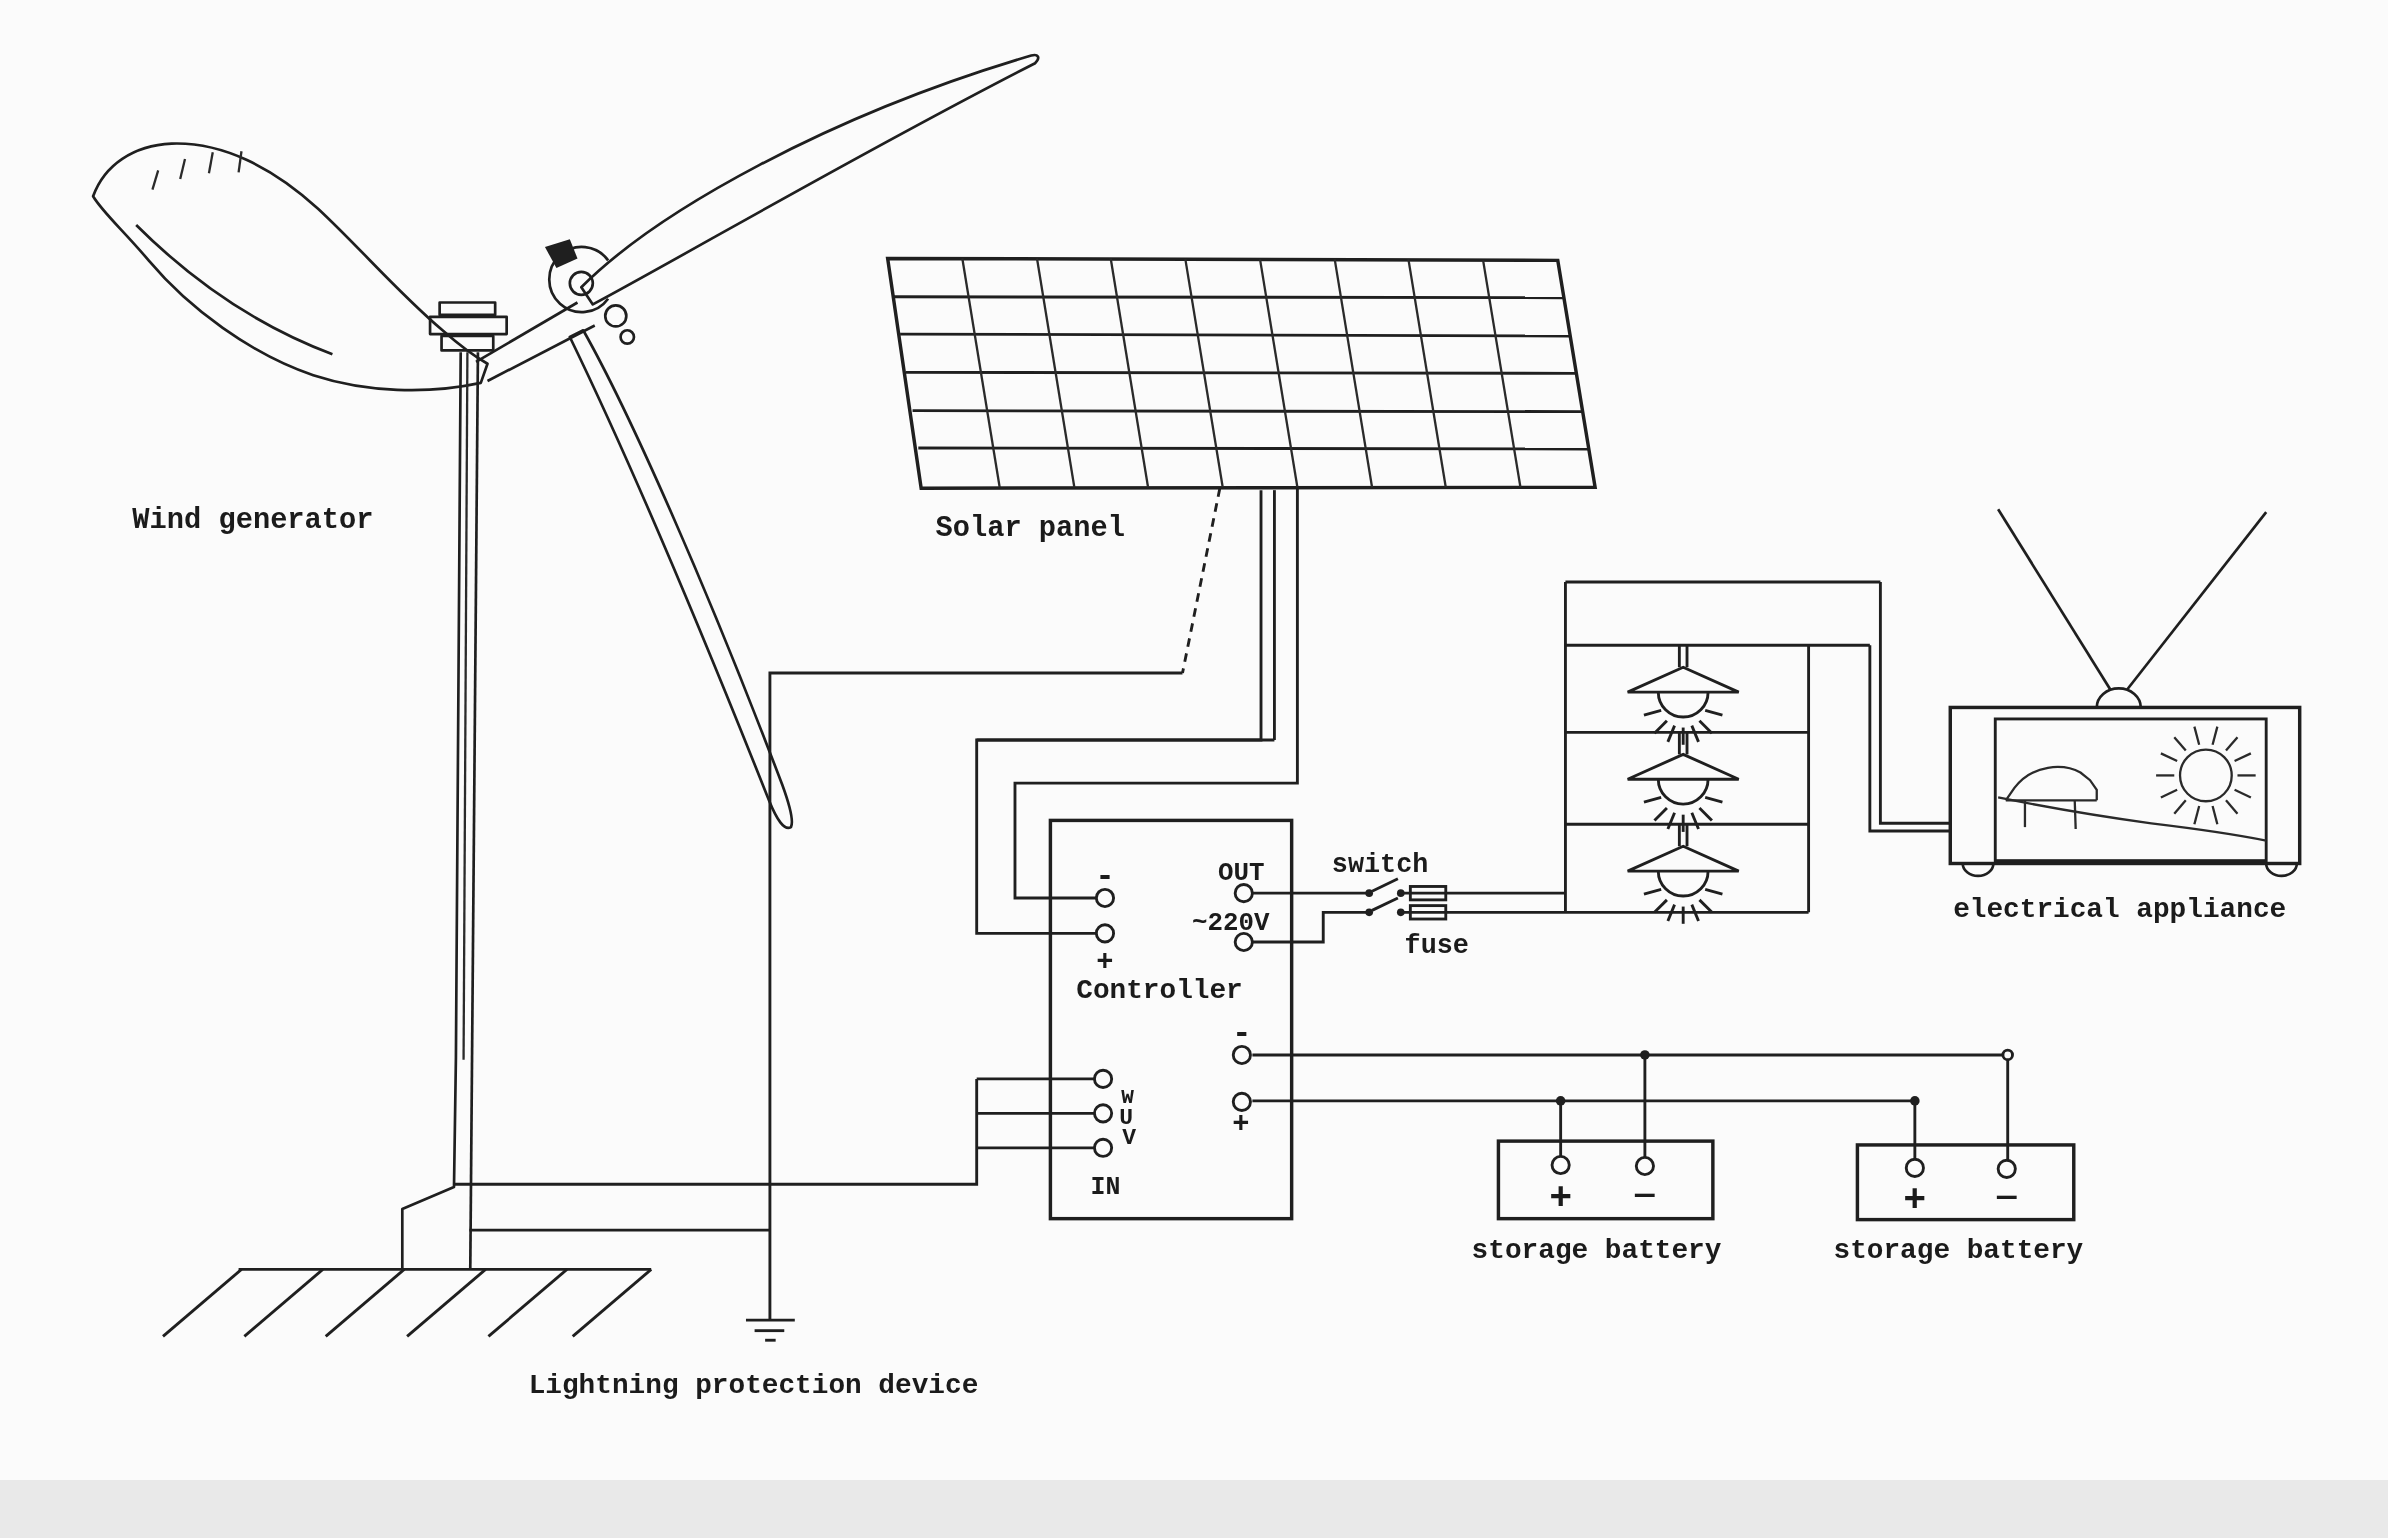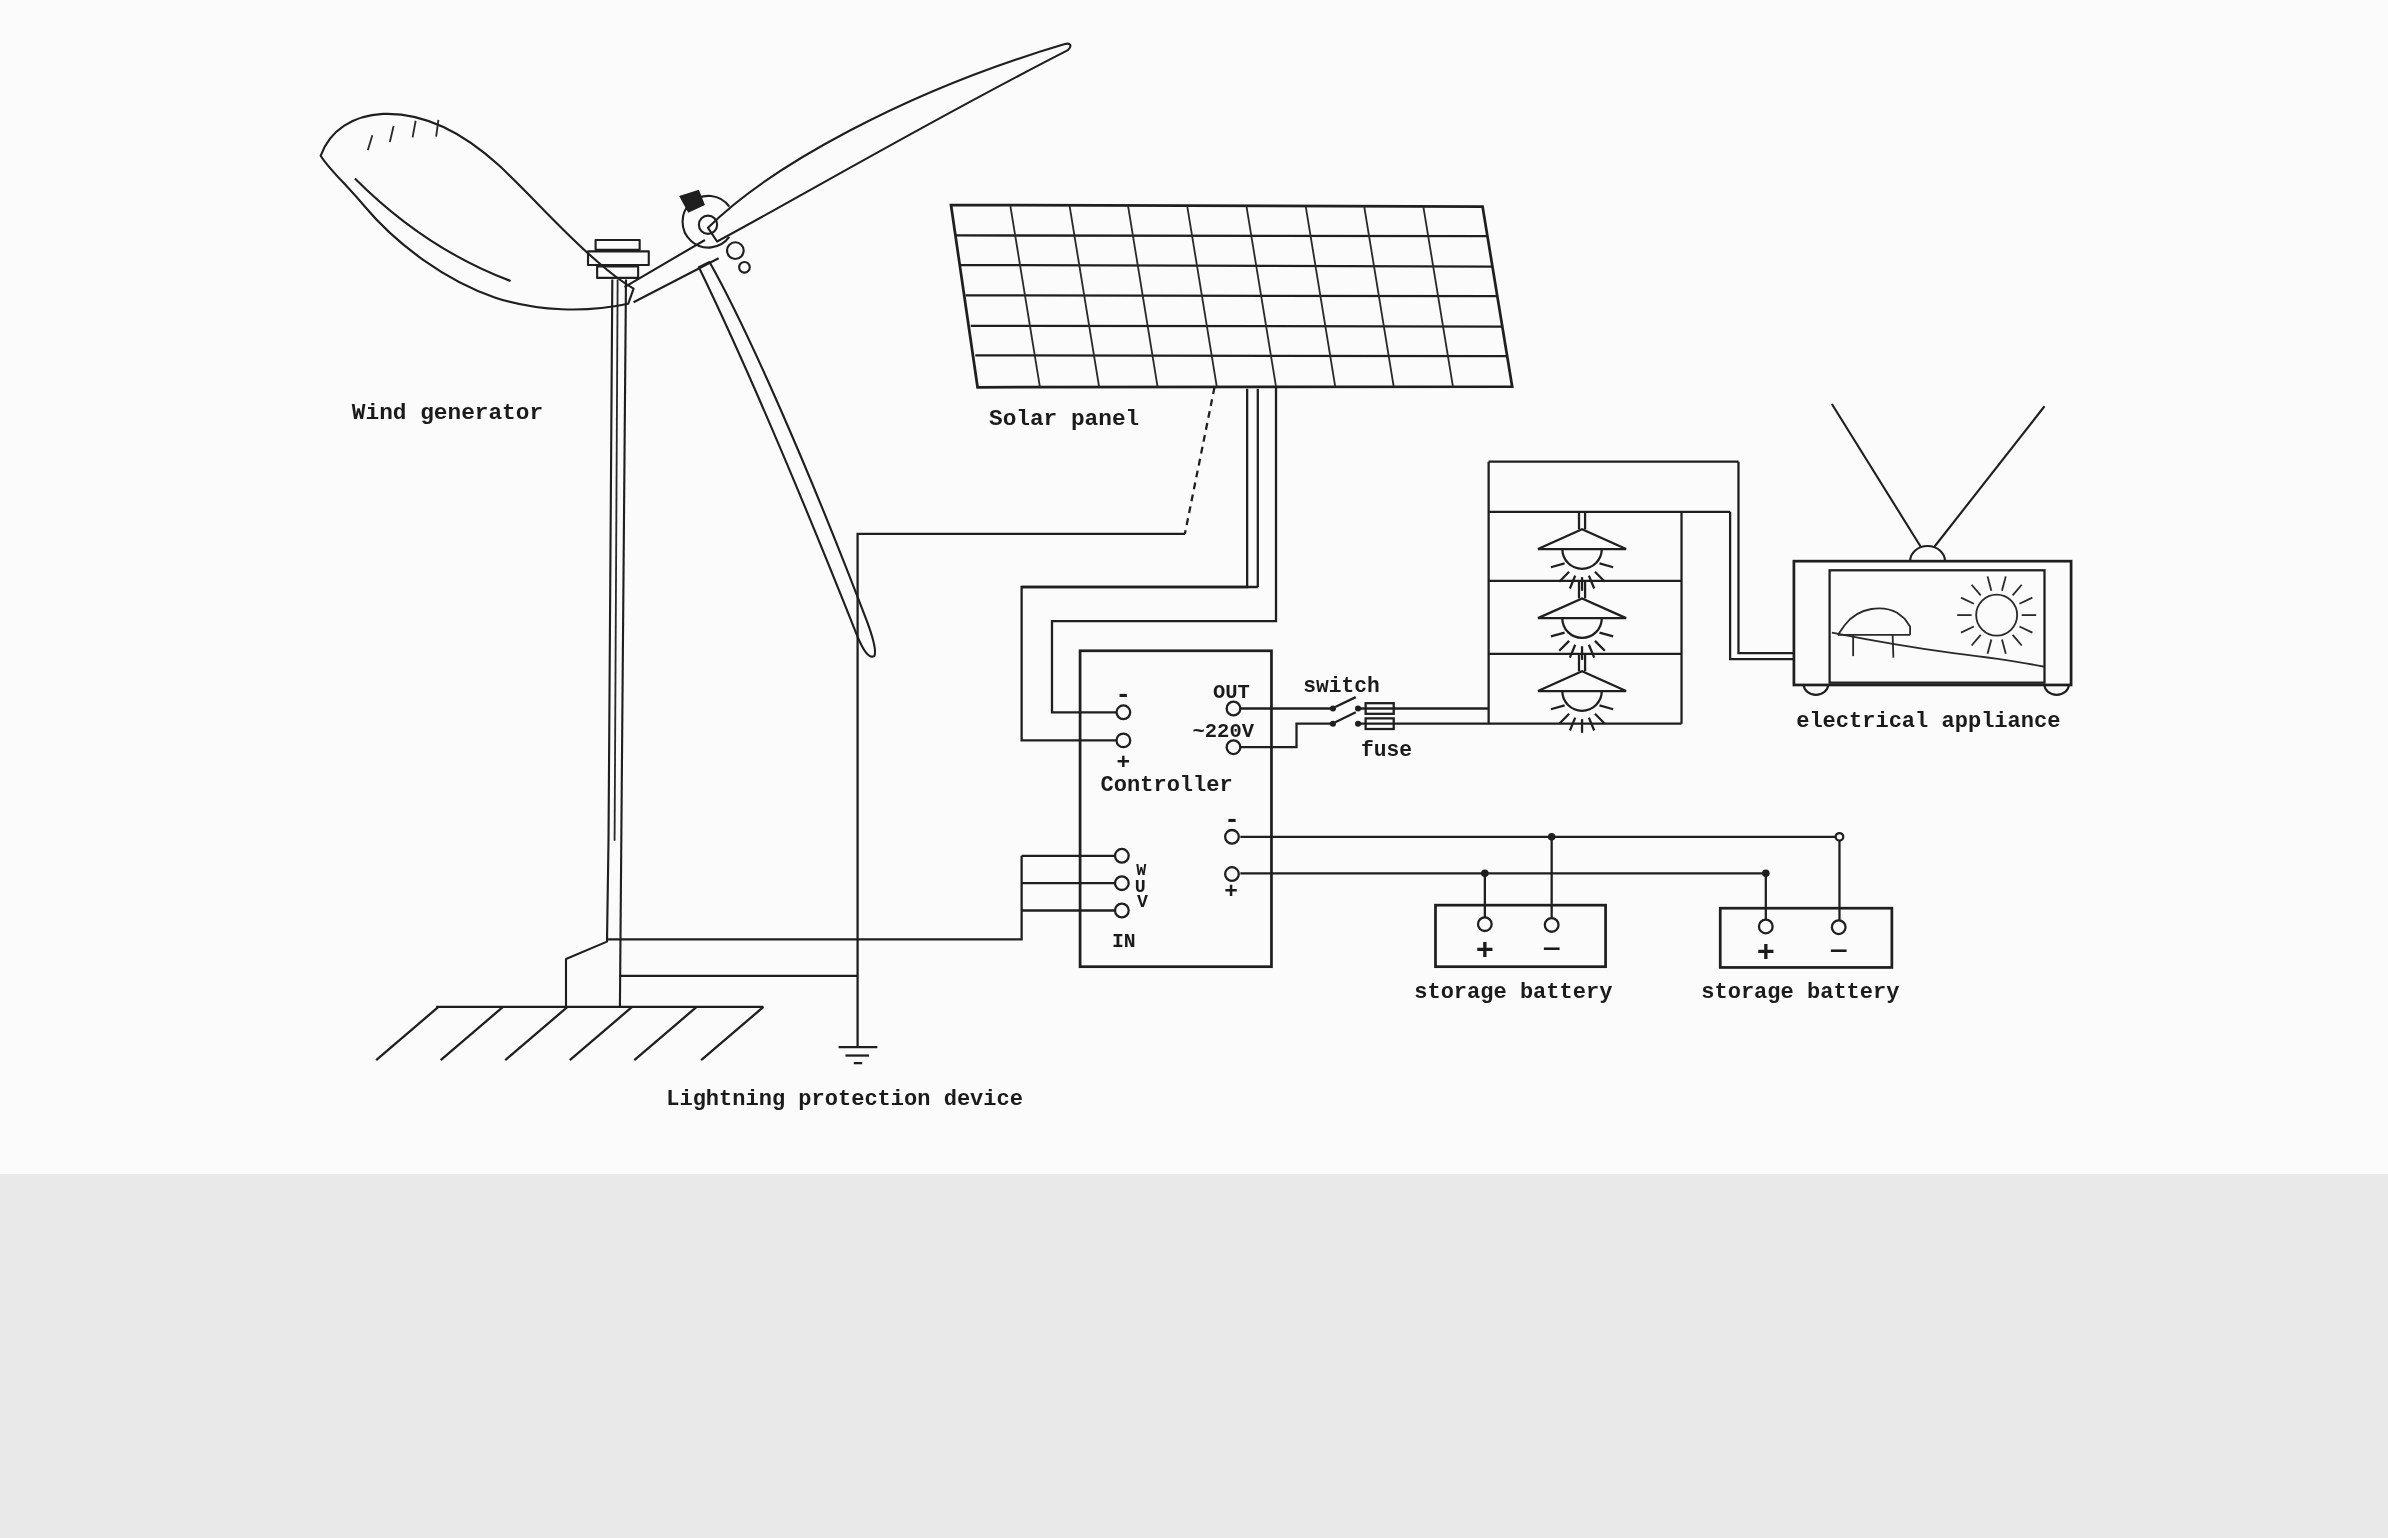--- a/index.html
+++ b/index.html
@@ -1,18 +1,18 @@
 <!DOCTYPE html>
 <html><head>
 <meta charset="utf-8">
 <style>
   html,body{margin:0;padding:0;background:#e9e9e9;}
   .stage{
     position:relative;
-    width:2388px;height:1174px;
+    width:2388px;height:1480px;
     background:#fbfbfb;
     overflow:hidden;
   }
   svg{display:block;width:100%;height:100%;}
   .wire{stroke:#1f1f1f;stroke-width:3;fill:none;stroke-linecap:butt;}
   .wire-thin{stroke:#2a2a2a;stroke-width:2.4;fill:none;}
   .box{stroke:#1f1f1f;stroke-width:3.6;fill:none;}
   .art{stroke:#1f1f1f;stroke-width:2.8;fill:none;stroke-linejoin:round;}
   .dash{stroke-dasharray:9 7;}
   text{

